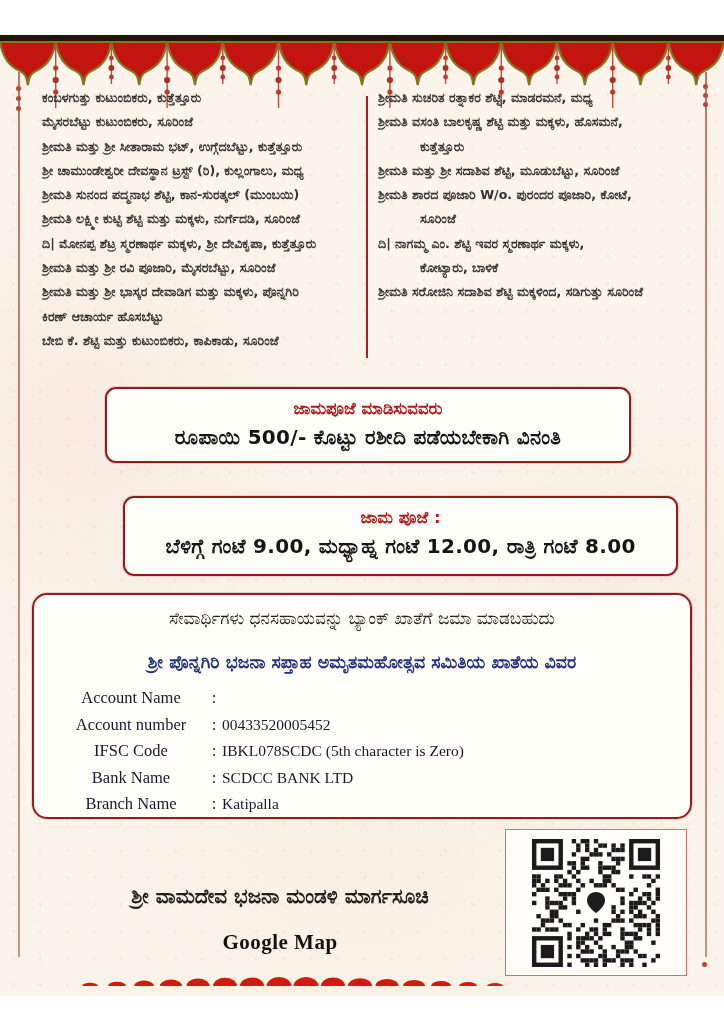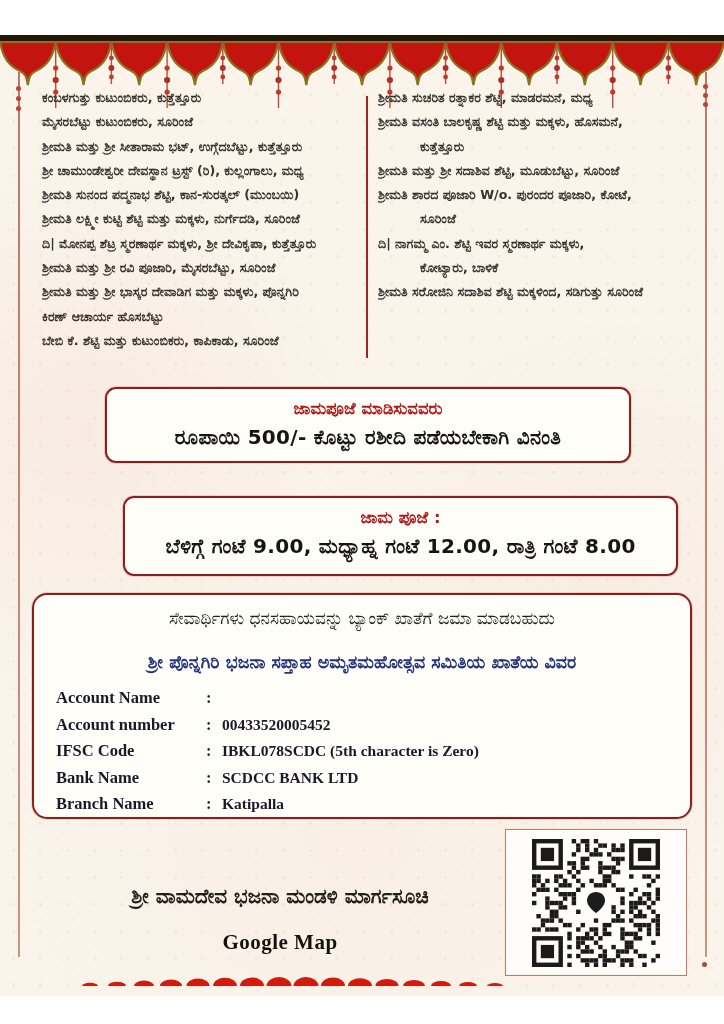--- a/index.html
+++ b/index.html
@@ -35,21 +35,21 @@
         box-shadow:0 0 0 1px rgba(143,29,29,.15);text-align:center;}
   .box1{left:105px;top:387px;width:522px;height:72px;}
   .box2{left:87px;top:496px;width:551px;height:76px;margin-left:36px;}
   .box3{left:32px;top:593px;width:656px;height:222px;border-radius:15px;text-align:left;}
   .rbox-title{margin-top:10px;font-size:16.5px;font-weight:bold;color:#b01a1a;}
   .rbox-body{margin-top:7px;font-size:20px;font-weight:bold;color:#171512;letter-spacing:.3px;}
 
   .bank-h1{margin-top:13px;text-align:center;font-size:17px;font-weight:normal;color:#23201c;}
   .bank-h2{margin-top:24px;text-align:center;font-size:17.5px;font-weight:bold;color:#24327e;}
   .bank-rows{margin:12px 0 0 22px;font-family:"Liberation Serif","DejaVu Serif",serif;}
-  .bank-row{display:flex;line-height:26.5px;font-weight:bold;color:#19192b;}
+  .bank-row{display:flex;line-height:26.5px;font-weight:normal;color:#19192b;text-align:center;}
   .bank-label{width:150px;font-size:16.5px;}
   .bank-colon{width:16px;font-size:16.5px;}
   .bank-value{font-size:15.5px;white-space:nowrap;}
 
   
   .footer-text{position:absolute;left:55px;top:884px;width:450px;text-align:center;}
   .footer-kn{font-size:20px;font-weight:bold;color:#23201c;}
   .footer-map{margin-top:22px;font-family:"Liberation Serif","DejaVu Serif",serif;
               font-size:21px;font-weight:bold;color:#14120f;letter-spacing:.5px;}
 

